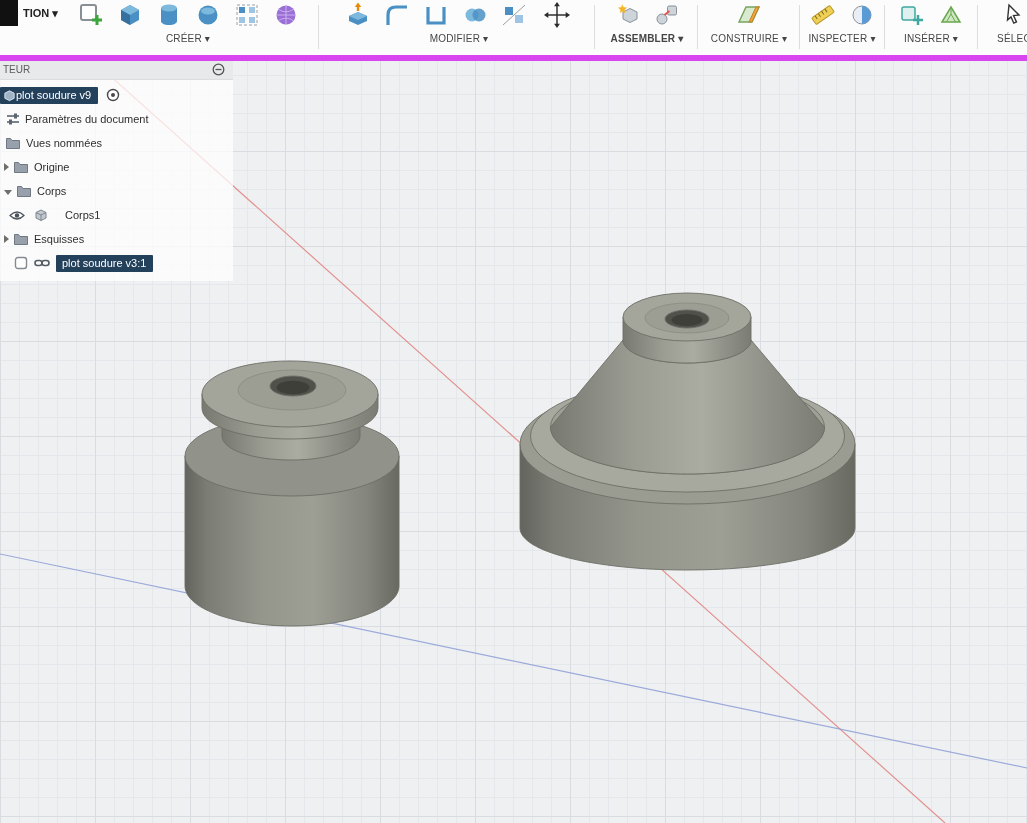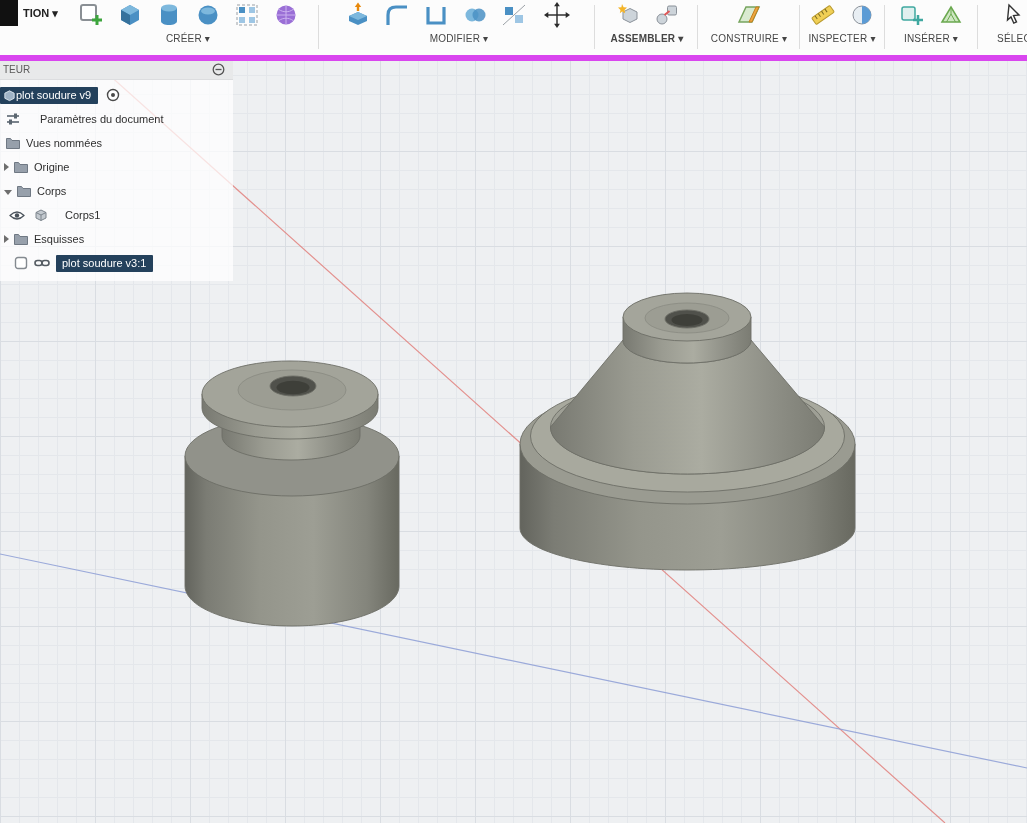--- a/index.html
+++ b/index.html
@@ -321,21 +321,21 @@
 
         <div class="trow">
           <span class="ticon" style="margin-left:6px">
             <svg width="14" height="14">
                 <line x1="1" y1="4" x2="13" y2="4" stroke="#5b6670" stroke-width="1.6"></line>
                 <line x1="1" y1="10" x2="13" y2="10" stroke="#5b6670" stroke-width="1.6"></line>
                 <rect x="8" y="1.5" width="3" height="5" fill="#5b6670"></rect>
                 <rect x="3" y="7.5" width="3" height="5" fill="#5b6670"></rect>
               </svg>
           </span>
-          <span class="tlabel" style="margin-left:20px">Paramètres du document</span>
+          <span class="tlabel" style="margin-left:5px">Paramètres du document</span>
         </div>
 
         <div class="trow">
           <span class="ticon" style="margin-left:6px">
             <svg width="14" height="12" viewBox="0 0 14 12">
                 <path d="M.5 1.5 h4 l1.5 2 h7.5 v8 h-13z" fill="#97a0ab" stroke="#6f7883"></path>
               </svg>
           </span>
           <span class="tlabel" style="margin-left:6px">Vues nommées</span>
         </div>

